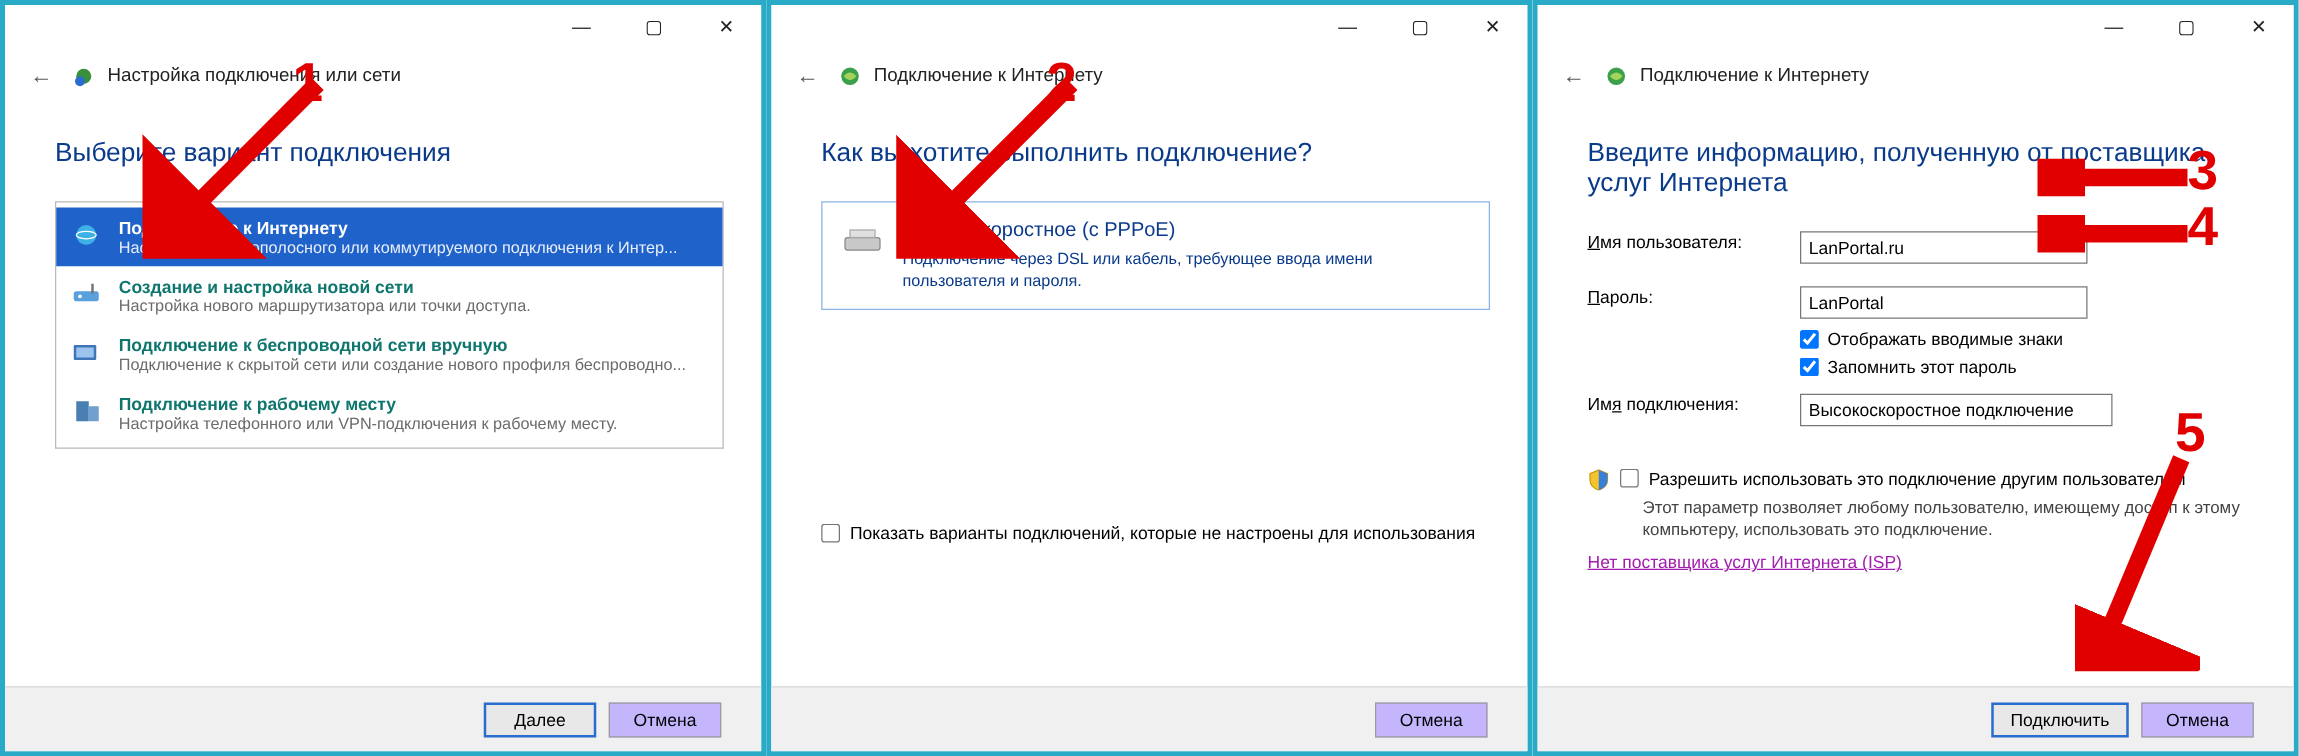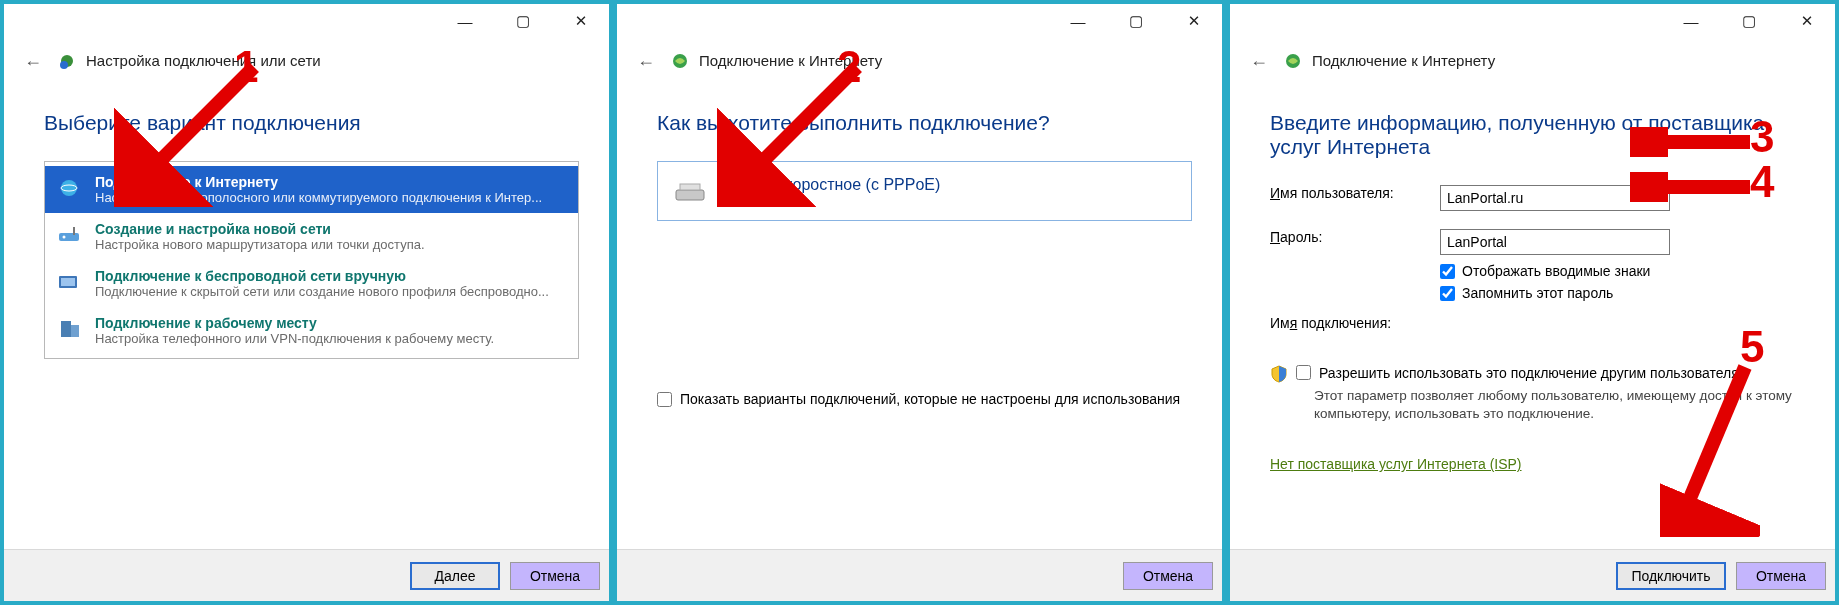--- a/index.html
+++ b/index.html
@@ -162,36 +162,36 @@
     font-size: 14px;
   }
   .shield-desc {
     font-size: 13.5px;
     color: #444;
     margin-left: 44px;
     margin-top: 4px;
     line-height: 1.35;
   }
   .link {
-    color: #4d7c0f;
+    color: #a21caf;
     text-decoration: underline;
     font-size: 14px;
-    margin-top: 33px;
+    margin-top: 8px;
     display: inline-block;
     cursor: pointer;
   }
 
   .footer {
     background: #f0f0f0;
     border-top: 1px solid #d9d9d9;
     height: 52px;
     display: flex;
     align-items: center;
     justify-content: flex-end;
-    padding: 0 9px;
+    padding: 0 32px;
     gap: 10px;
   }
   .btn {
     min-width: 90px;
     height: 28px;
     border: 1px solid #9a9a9a;
     background: #c4b5fd;
     font-size: 14px;
     cursor: pointer;
     padding: 0 12px;
@@ -334,20 +334,21 @@
 
     <div class="single-option-box">
       <span class="option-icon" style="width:34px;height:28px;">
         <svg width="34" height="28" viewBox="0 0 34 28">
             <rect x="2" y="12" width="28" height="10" rx="2" fill="#c8c8c8" stroke="#888"></rect>
             <rect x="6" y="6" width="20" height="6" fill="#e0e0e0" stroke="#aaa"></rect>
           </svg>
       </span>
       <div>
         <div class="opt-title">Высокоскоростное (с PPPoE)</div>
+        <div class="opt-desc">Подключение через DSL или кабель, требующее ввода имени пользователя и пароля.</div>
       </div>
     </div>
 
     <div class="checkbox-row">
       <input type="checkbox" style="">
       <span>Показать варианты подключений, которые не настроены для использования</span>
     </div>
 
     <svg class="annot" style="left:100px; top:-20px;" width="160" height="150">
       <defs>
@@ -401,20 +402,21 @@
         <span>Отображать вводимые знаки</span>
       </label>
       <label>
         <input type="checkbox" checked="" style="">
         <span>Запомнить этот пароль</span>
       </label>
     </div>
 
     <div class="form-row">
       <div class="form-label">Им<span class="ul">я</span> подключения:</div>
+      <input class="form-input" style="width: 250px;" value="Высокоскоростное подключение">
     </div>
 
     <div class="shield-row">
       <span style="width:18px;height:18px;display:inline-block">
         <svg width="18" height="18" viewBox="0 0 18 18">
             <path d="M9 1 L16 4 V9 C16 13 13 16 9 17 C5 16 2 13 2 9 V4 Z" fill="#f4c430" stroke="#cc9a00"></path>
             <path d="M9 1 L16 4 V9 C16 13 13 16 9 17 Z" fill="#3a7fd6"></path>
           </svg>
       </span>
       <input type="checkbox" style="">

